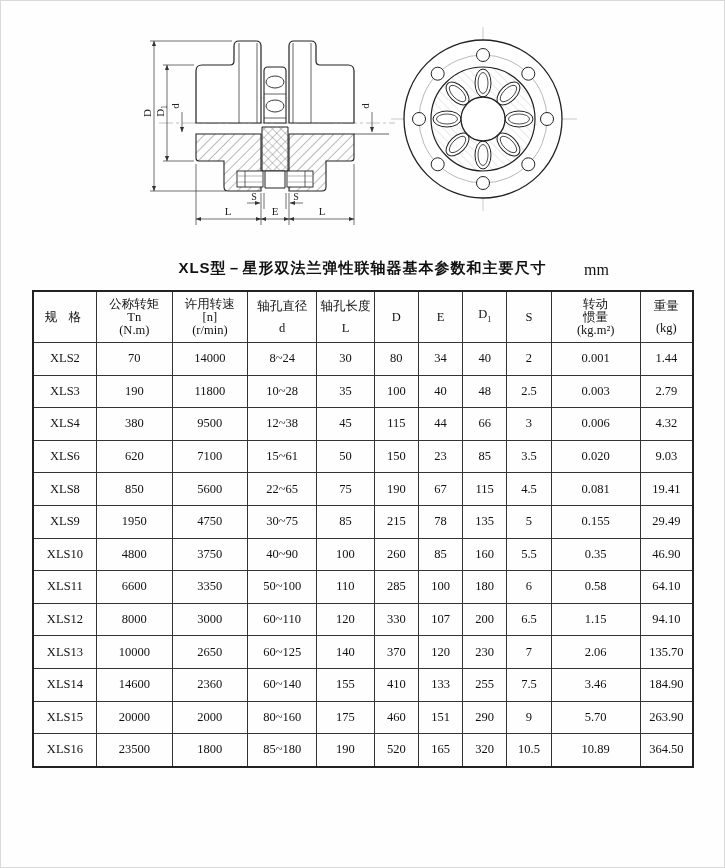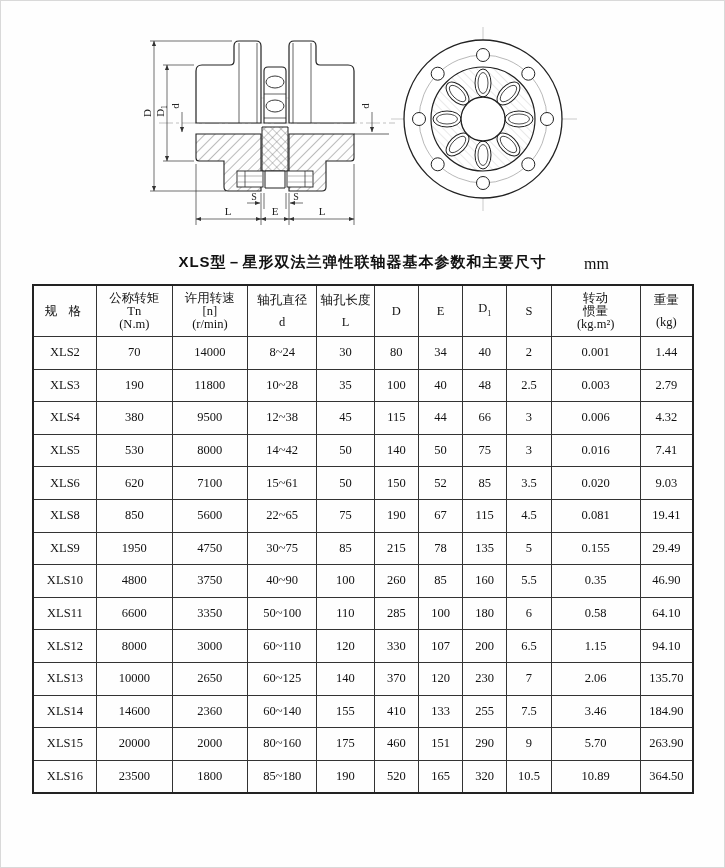--- a/index.html
+++ b/index.html
@@ -2,21 +2,21 @@
 <html><head>
 <meta charset="utf-8">
 <style>
   html,body{margin:0;padding:0;background:#fff;}
   .page{
     position:relative;width:723px;height:866px;margin:0;
     background:#fefefe;border:1px solid #d9d9d9;overflow:hidden;
     font-family:"Liberation Serif","DejaVu Serif",serif;color:#111;
   }
   .drawing{display:block;margin:0;}
-  .title-row{position:relative;height:22px;margin-top:6px;}
+  .title-row{position:relative;height:22px;margin-top:12px;}
   .doc-title{
     display:block;text-align:center;font-family:"Liberation Sans","DejaVu Sans",sans-serif;
     font-weight:bold;font-size:15px;letter-spacing:1px;color:#111;
   }
   .unit-label{position:absolute;left:583px;top:2px;font-size:16px;color:#111;}
   table.spec{
     border-collapse:collapse;table-layout:fixed;
     width:662px;margin:9px 0 0 31px;
     border:2px solid #222;
   }
@@ -287,40 +287,27 @@
           <td>12~38</td>
           <td>45</td>
           <td>115</td>
           <td>44</td>
           <td>66</td>
           <td>3</td>
           <td>0.006</td>
           <td>4.32</td>
         </tr>
         <tr>
-          <td>XLS5</td>
-          <td>530</td>
-          <td>8000</td>
-          <td>14~42</td>
-          <td>50</td>
-          <td>140</td>
-          <td>50</td>
-          <td>75</td>
-          <td>3</td>
-          <td>0.016</td>
-          <td>7.41</td>
-        </tr>
-        <tr>
           <td>XLS6</td>
           <td>620</td>
           <td>7100</td>
           <td>15~61</td>
           <td>50</td>
           <td>150</td>
-          <td>52</td>
+          <td>23</td>
           <td>85</td>
           <td>3.5</td>
           <td>0.020</td>
           <td>9.03</td>
         </tr>
         <tr>
           <td>XLS8</td>
           <td>850</td>
           <td>5600</td>
           <td>22~65</td>

